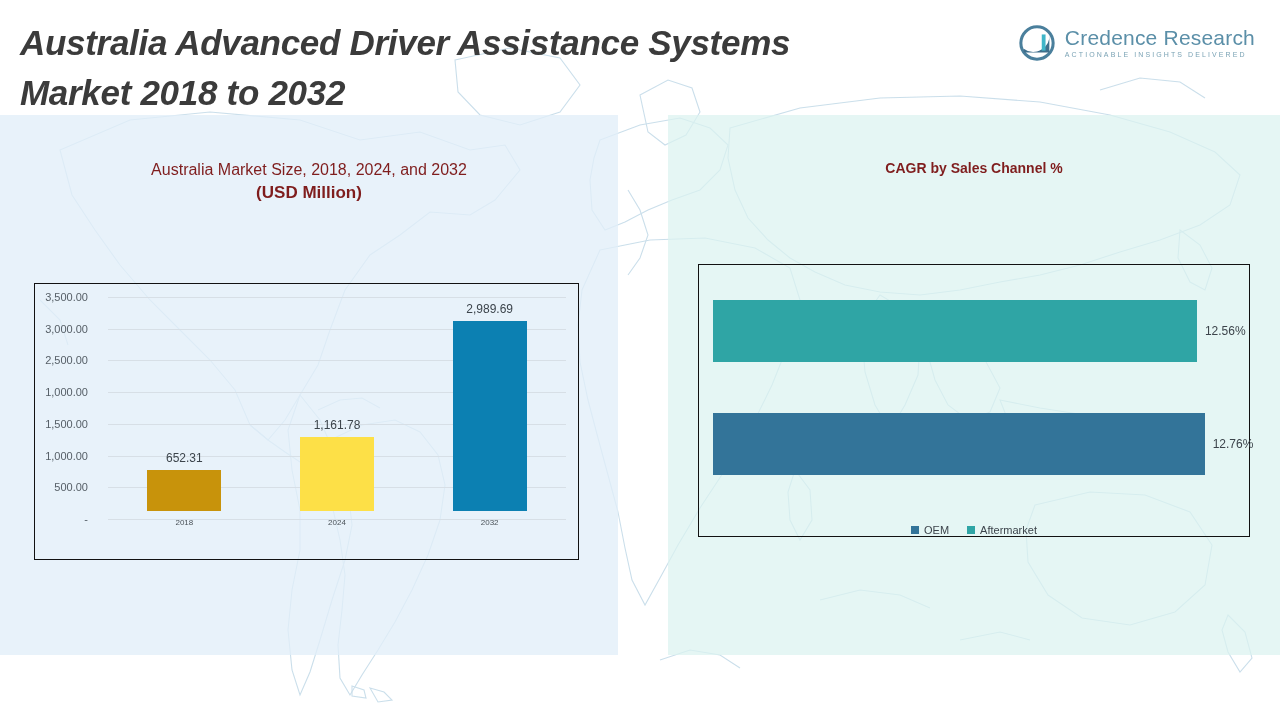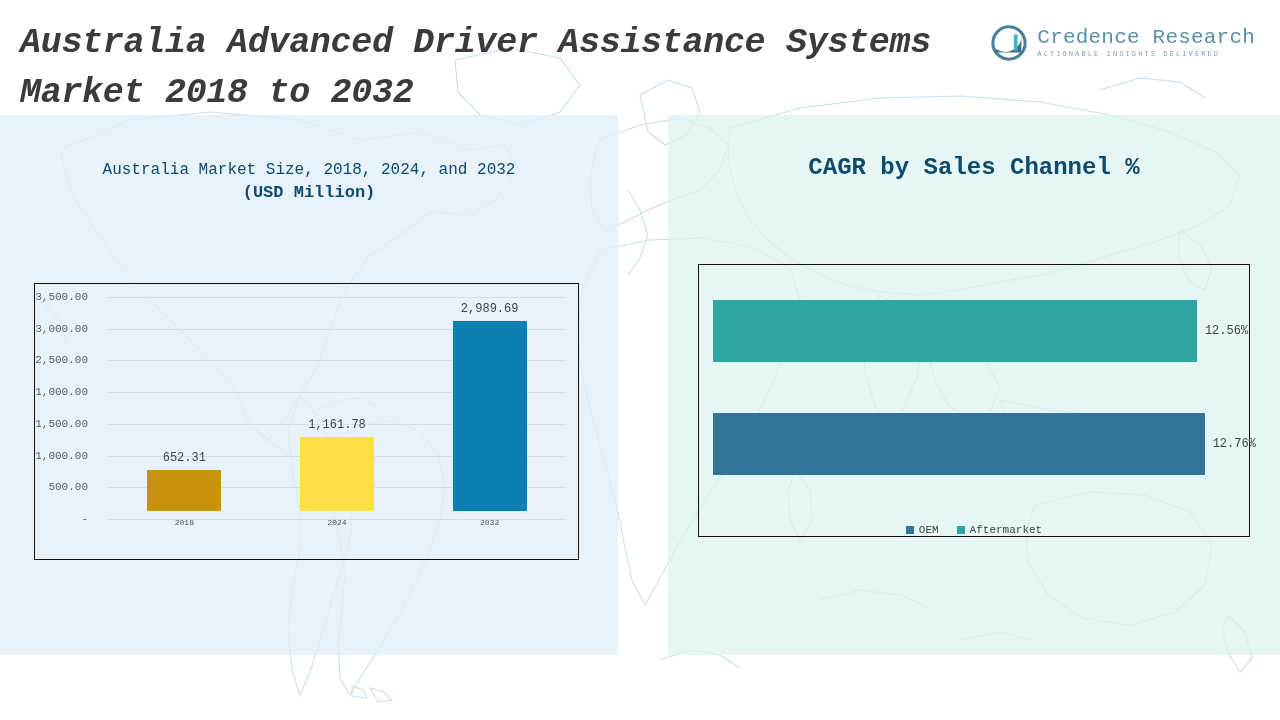--- a/index.html
+++ b/index.html
@@ -10,21 +10,20 @@
     overflow: hidden;
     background: #ffffff;
     font-family: "Liberation Sans", sans-serif;
   }
 
   #page {
     position: relative;
     width: 1280px;
     height: 720px;
     background: #ffffff;
-    font-family: Liberation Mono, monospace;
   }
 
   
   .world-map {
     position: absolute;
     left: 0; top: 0;
     width: 1280px; height: 720px;
     pointer-events: none;
     z-index: 1;
   }
@@ -93,37 +92,37 @@
   .panel-right {
     left: 668px;
     width: 612px;
     background: rgba(219,242,240,0.72);
   }
 
   .panel-title {
     position: absolute;
     width: 100%;
     text-align: center;
-    color: #0c4a6e;
+    color: #7f1d1d;
   }
   .chart-title-line1 {
     top: 44px;
     font-size: 16px;
     line-height: 22px;
     font-weight: normal;
   }
   .chart-title-line2 {
     top: 66px;
     font-size: 17px;
     line-height: 24px;
     font-weight: bold;
   }
   .chart-title-right {
     top: 40px;
-    font-size: 24px;
+    font-size: 14px;
     font-weight: bold;
     line-height: 26px;
   }
 
   
   .chart-frame {
     position: absolute;
     border: 1.5px solid #111111;
     z-index: 4;
   }

